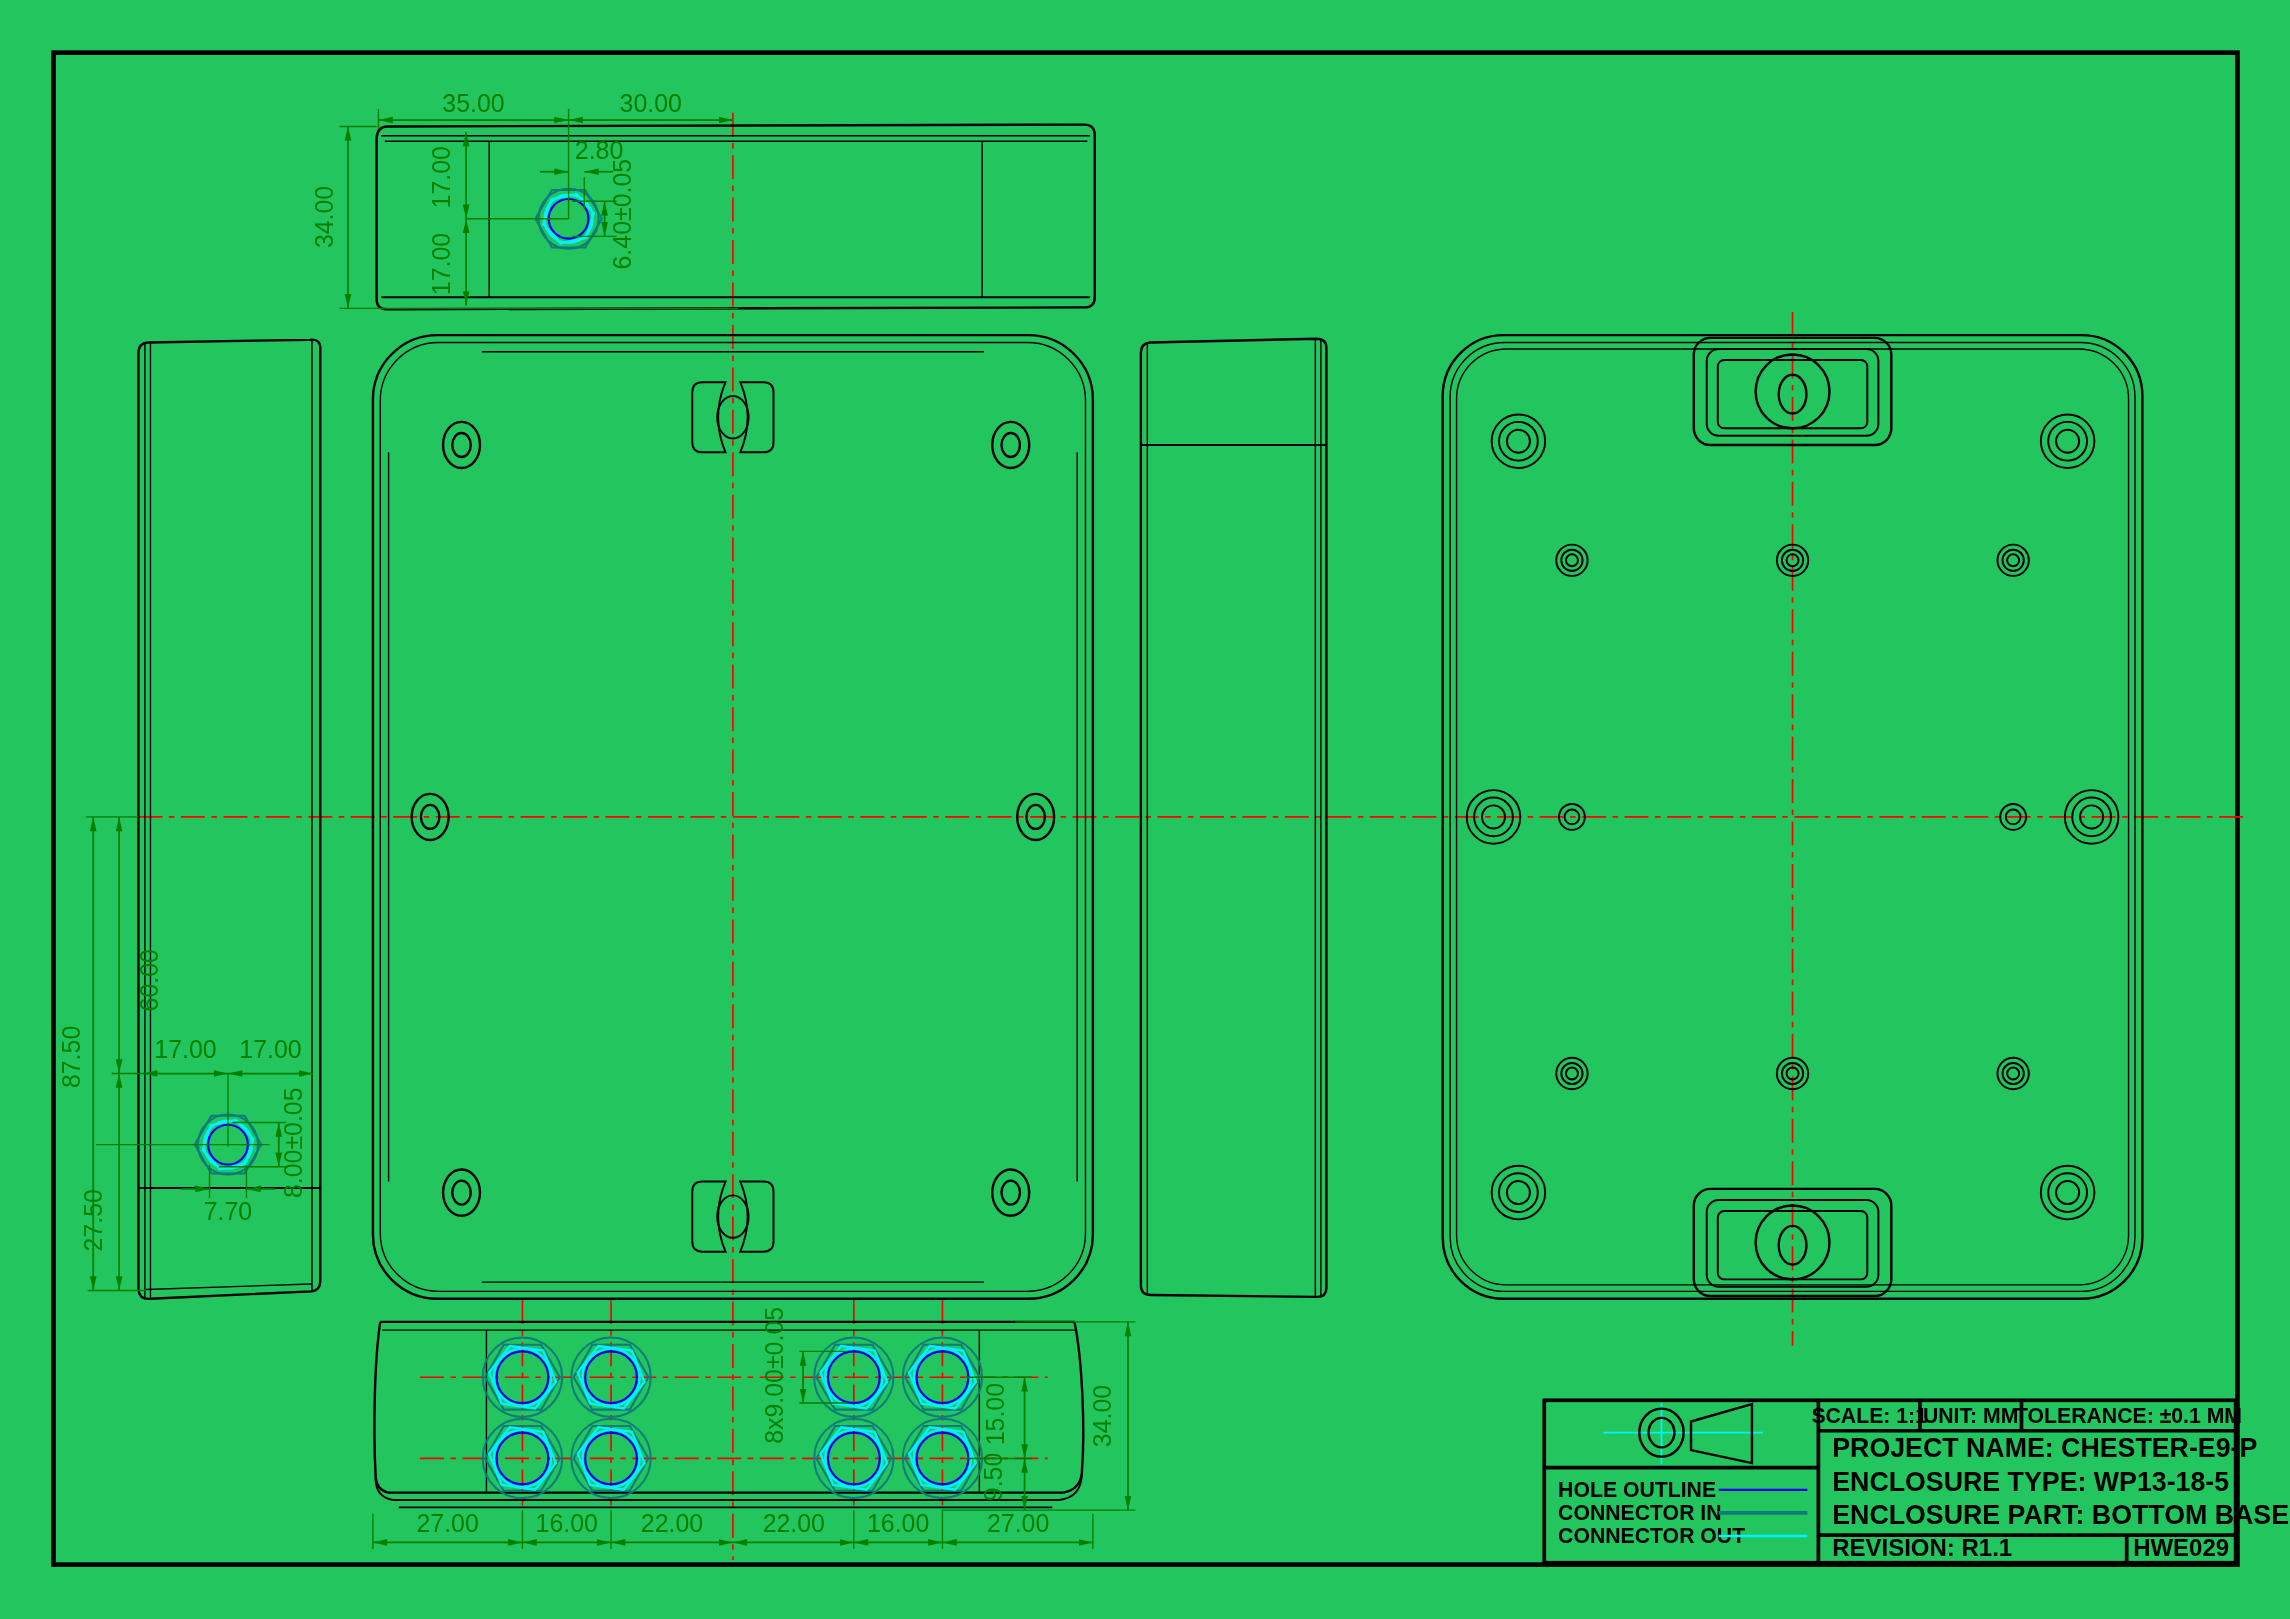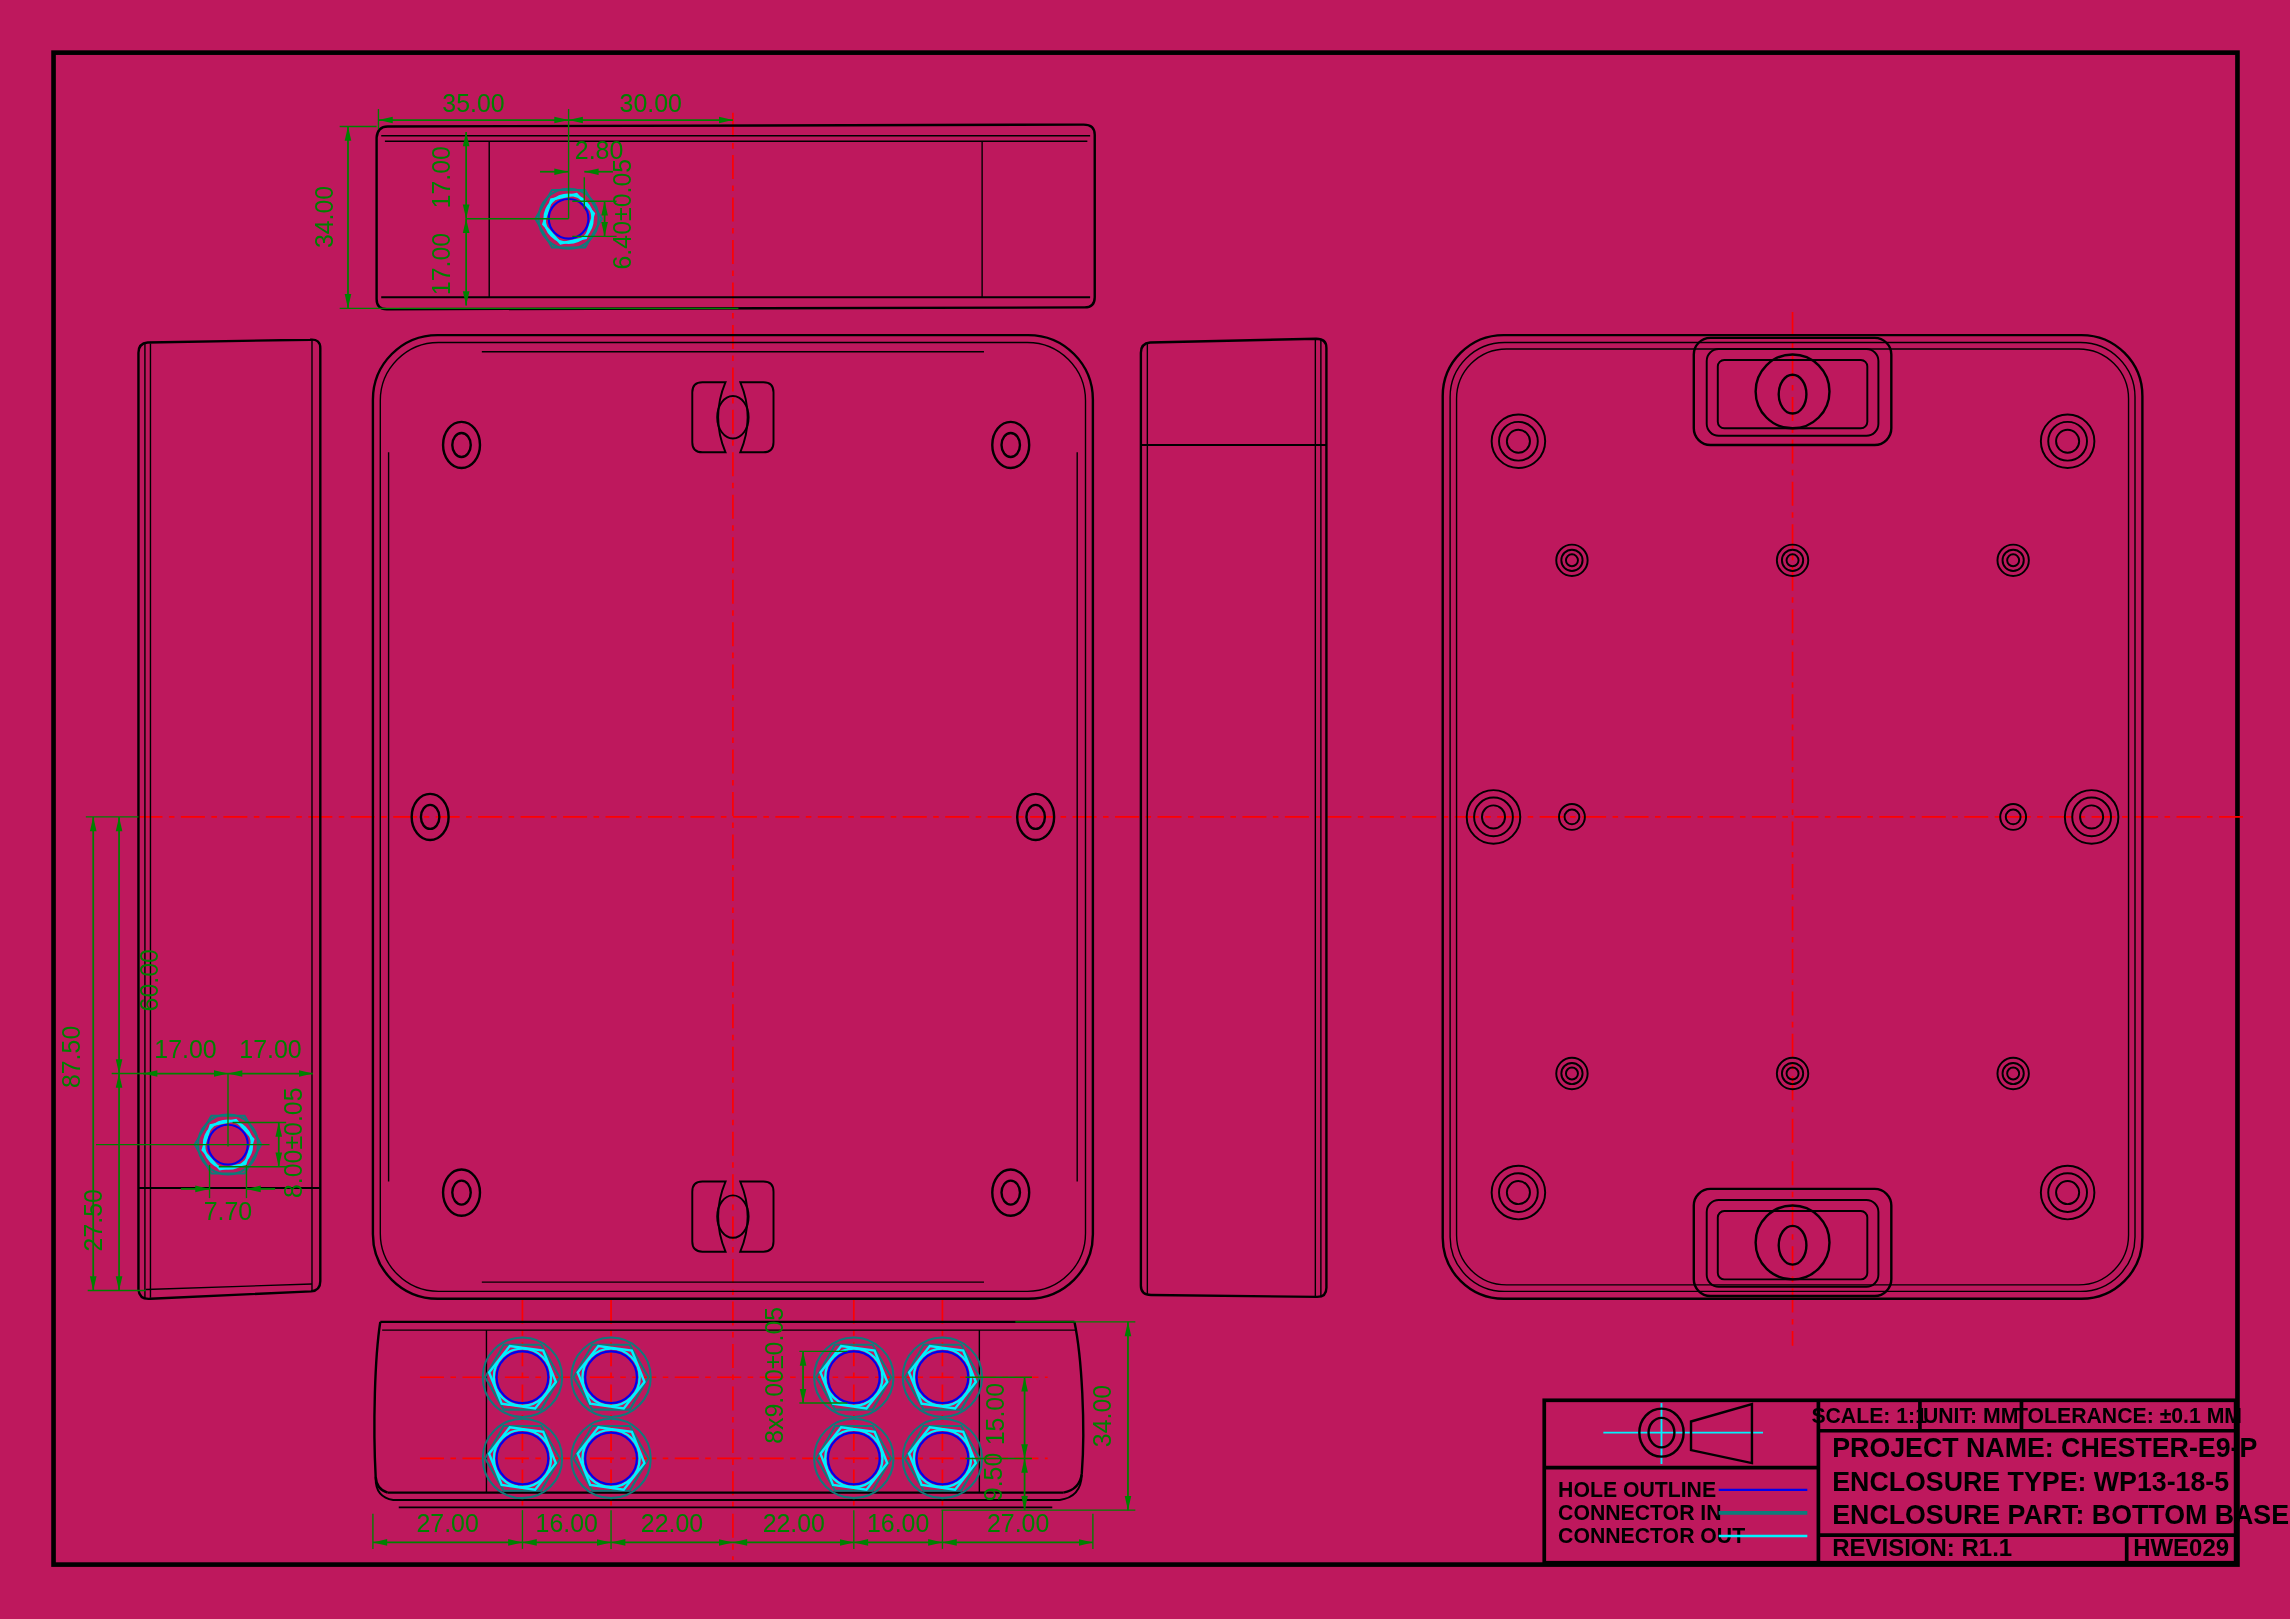--- a/index.html
+++ b/index.html
@@ -1,16 +1,16 @@
 <!DOCTYPE html>
 <html style="font-size:14.8px"><head>
 <meta charset="utf-8">
 <style>
   html,body{margin:0;padding:0;background:#ffffff;}
-  .sheet{position:relative;width:2291px;height:1620px;background:#be185d;overflow:hidden;}
+  .sheet{position:relative;width:2291px;height:1620px;background:#22c55e;overflow:hidden;}
   svg{position:absolute;left:0;top:0;}
   svg text{font-family:"Liberation Sans", sans-serif;}
   .o30{stroke:#000;stroke-width:5;fill:none;}
   .o24{stroke:#000;stroke-width:2.6;fill:none;}
   .o20{stroke:#000;stroke-width:2.1;fill:none;}
   .o16{stroke:#000;stroke-width:1.5;fill:none;}
   .dim{stroke:#008000;stroke-width:1.9;fill:none;}
   .ext{stroke:#008000;stroke-width:1.5;fill:none;}
   .dimtext{fill:#008000;font-size:27px;text-anchor:middle;}
   .red{stroke:#ff0000;stroke-width:1.8;fill:none;stroke-dasharray:26 7 6 7;}

